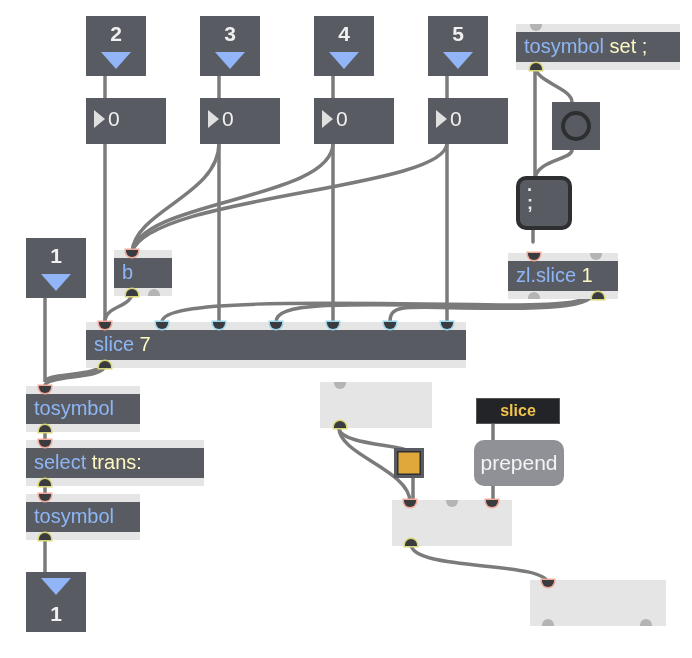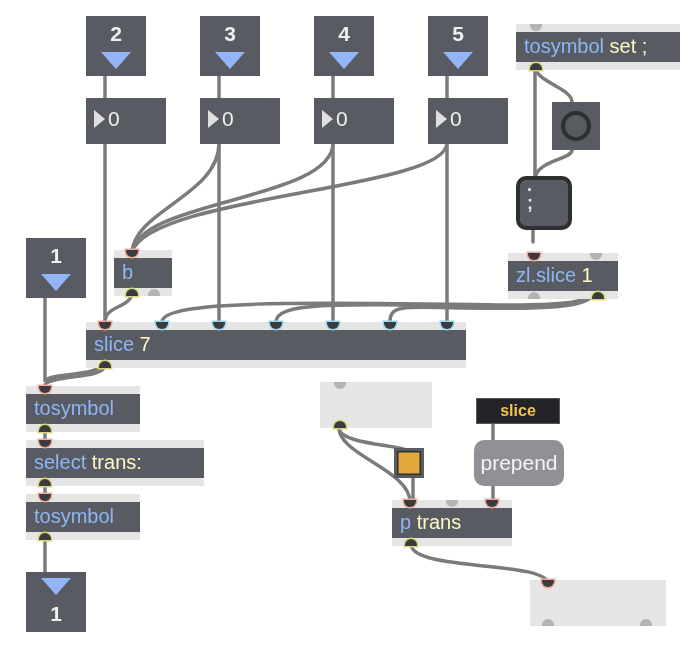--- a/index.html
+++ b/index.html
@@ -199,21 +199,20 @@
 <div class="obj quit" style="left:476px;top:398px;width:84px;height:26px;">slice</div>
 
 <div class="obj wclose" style="left:474px;top:440px;width:90px;height:46px;">prepend</div>
 
 <div class="obj toggle" style="left:394px;top:448px;width:30px;height:30px;"></div>
 
 <div class="obj box" style="left:392px;top:500px;width:120px;height:46px;">
   <div class="port top hot" style="left:12px;"></div>
   <div class="port top ghost" style="left:54px;"></div>
   <div class="port top hot" style="left:94px;"></div>
-  <div class="body"><span>p</span> <span class="arg">trans</span></div>
   <div class="port bot out" style="left:13px;"></div>
 </div>
 
 <div class="obj box" style="left:530px;top:580px;width:136px;height:46px;">
   <div class="port top hot" style="left:12px;"></div>
   <div class="port bot ghost" style="left:12px;"></div>
   <div class="port bot ghost" style="left:110px;"></div>
 </div>
 
 </body></html>

